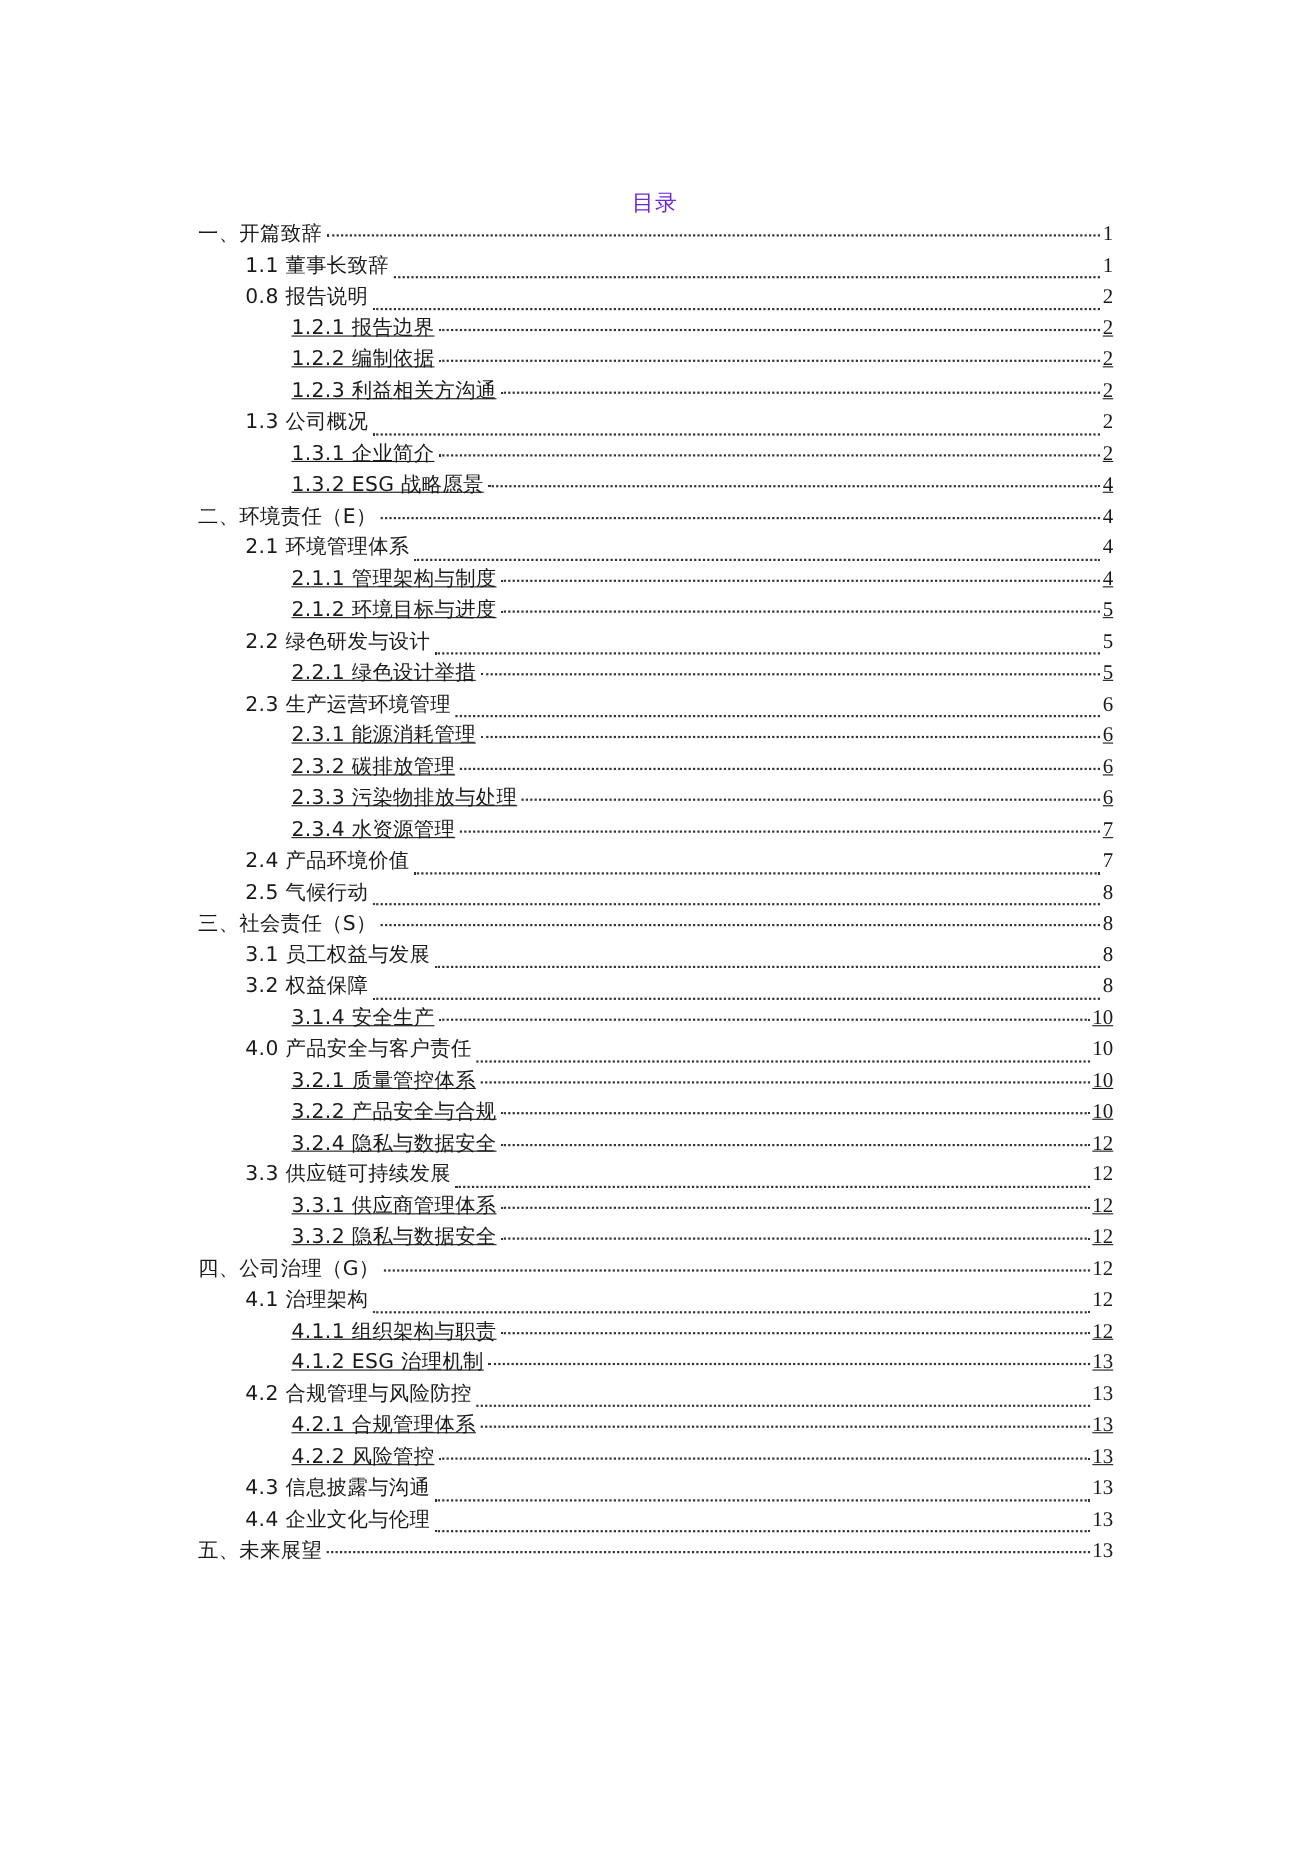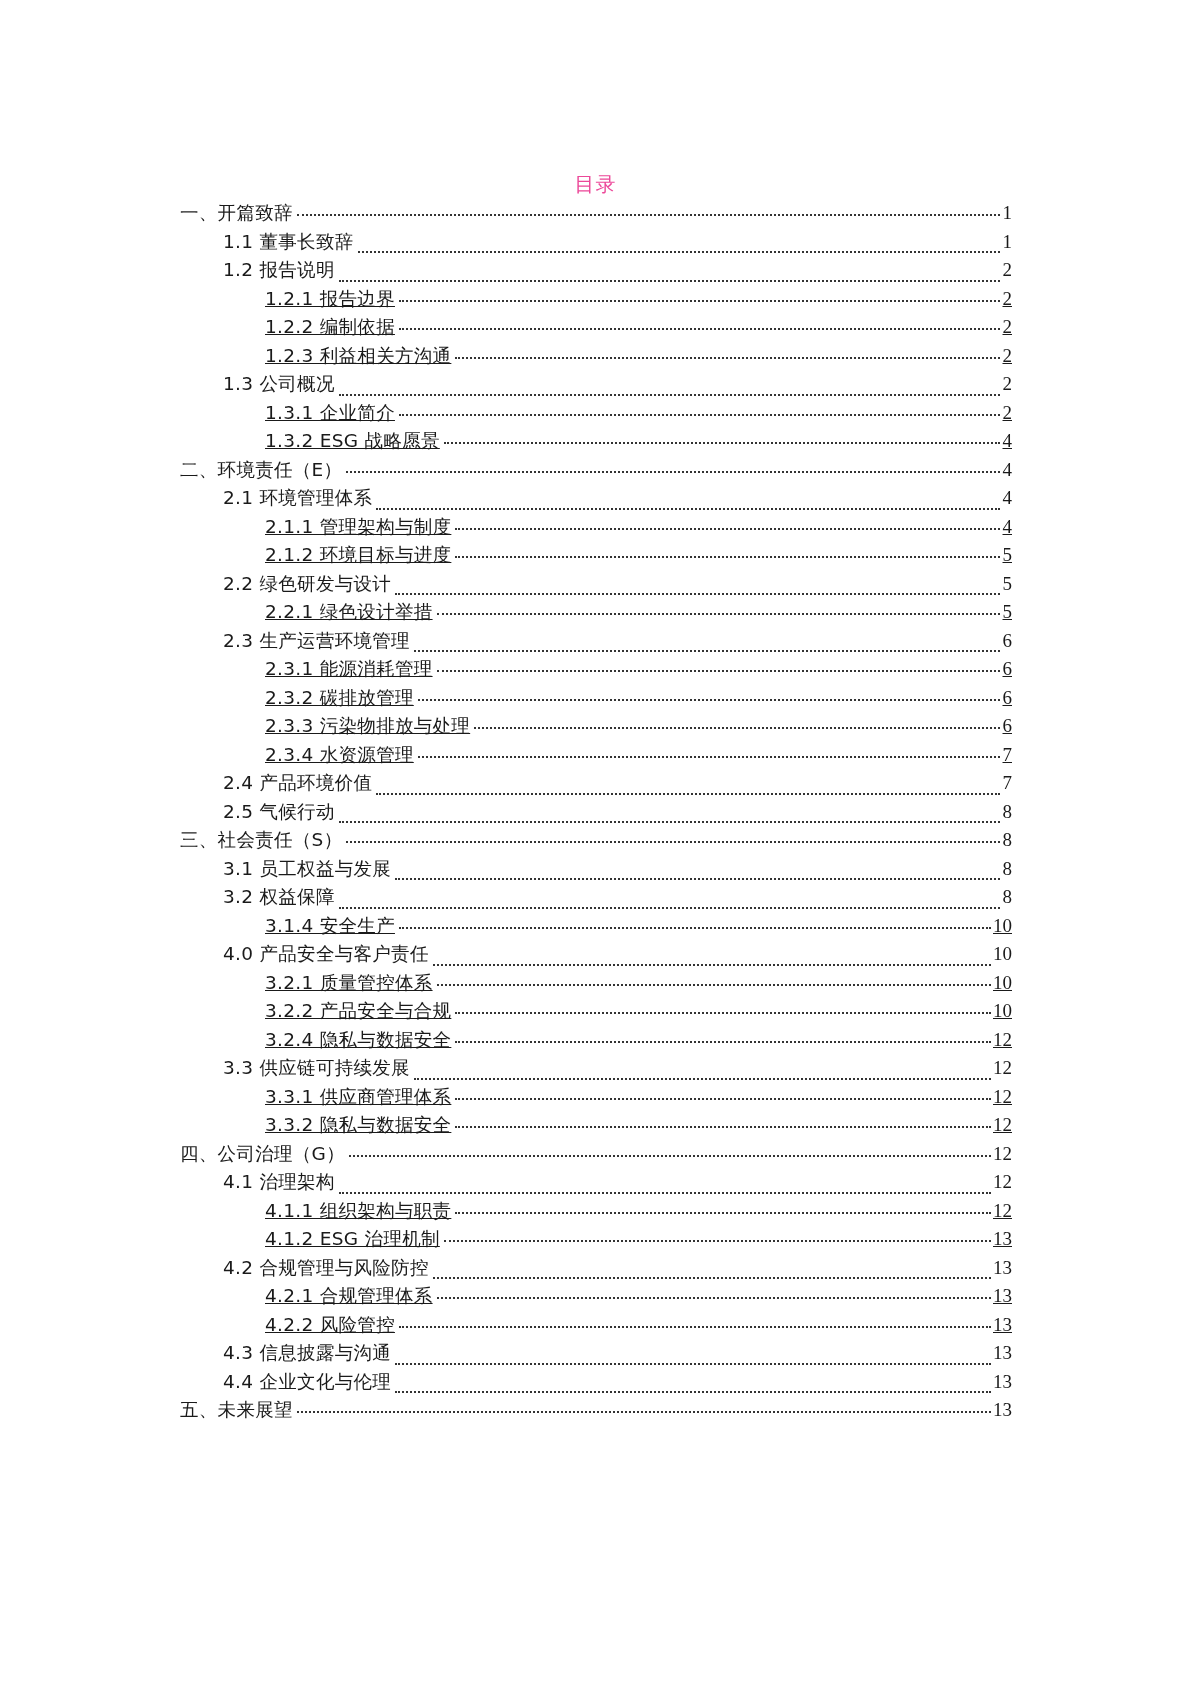--- a/index.html
+++ b/index.html
@@ -24,21 +24,21 @@
     }
     .toc-title {
       position: absolute;
       top: 170px;
       left: 0;
       width: 1191px;
       text-align: center;
       font-size: 20px;
       line-height: 28px;
       font-family: "DejaVu Sans", "Liberation Sans", sans-serif;
-      color: #ec4899;
+      color: #6d28d9;
       letter-spacing: 1px;
     }
     .toc-list {
       position: absolute;
       top: 199px;
       left: 180px;
       width: 832px;
       margin: 0;
       padding: 0;
       list-style: none;
@@ -86,21 +86,21 @@
         <span class="toc-label">一、开篇致辞</span>
         <span class="toc-leader"></span>
         <span class="toc-page">1</span>
       </li>
       <li class="toc-entry level-2">
         <span class="toc-label">1.1 董事长致辞</span>
         <span class="toc-leader"></span>
         <span class="toc-page">1</span>
       </li>
       <li class="toc-entry level-2">
-        <span class="toc-label">1.2 报告说明</span>
+        <span class="toc-label">0.8 报告说明</span>
         <span class="toc-leader"></span>
         <span class="toc-page">2</span>
       </li>
       <li class="toc-entry level-3">
         <span class="toc-label">1.2.1 报告边界</span>
         <span class="toc-leader"></span>
         <span class="toc-page">2</span>
       </li>
       <li class="toc-entry level-3">
         <span class="toc-label">1.2.2 编制依据</span>

